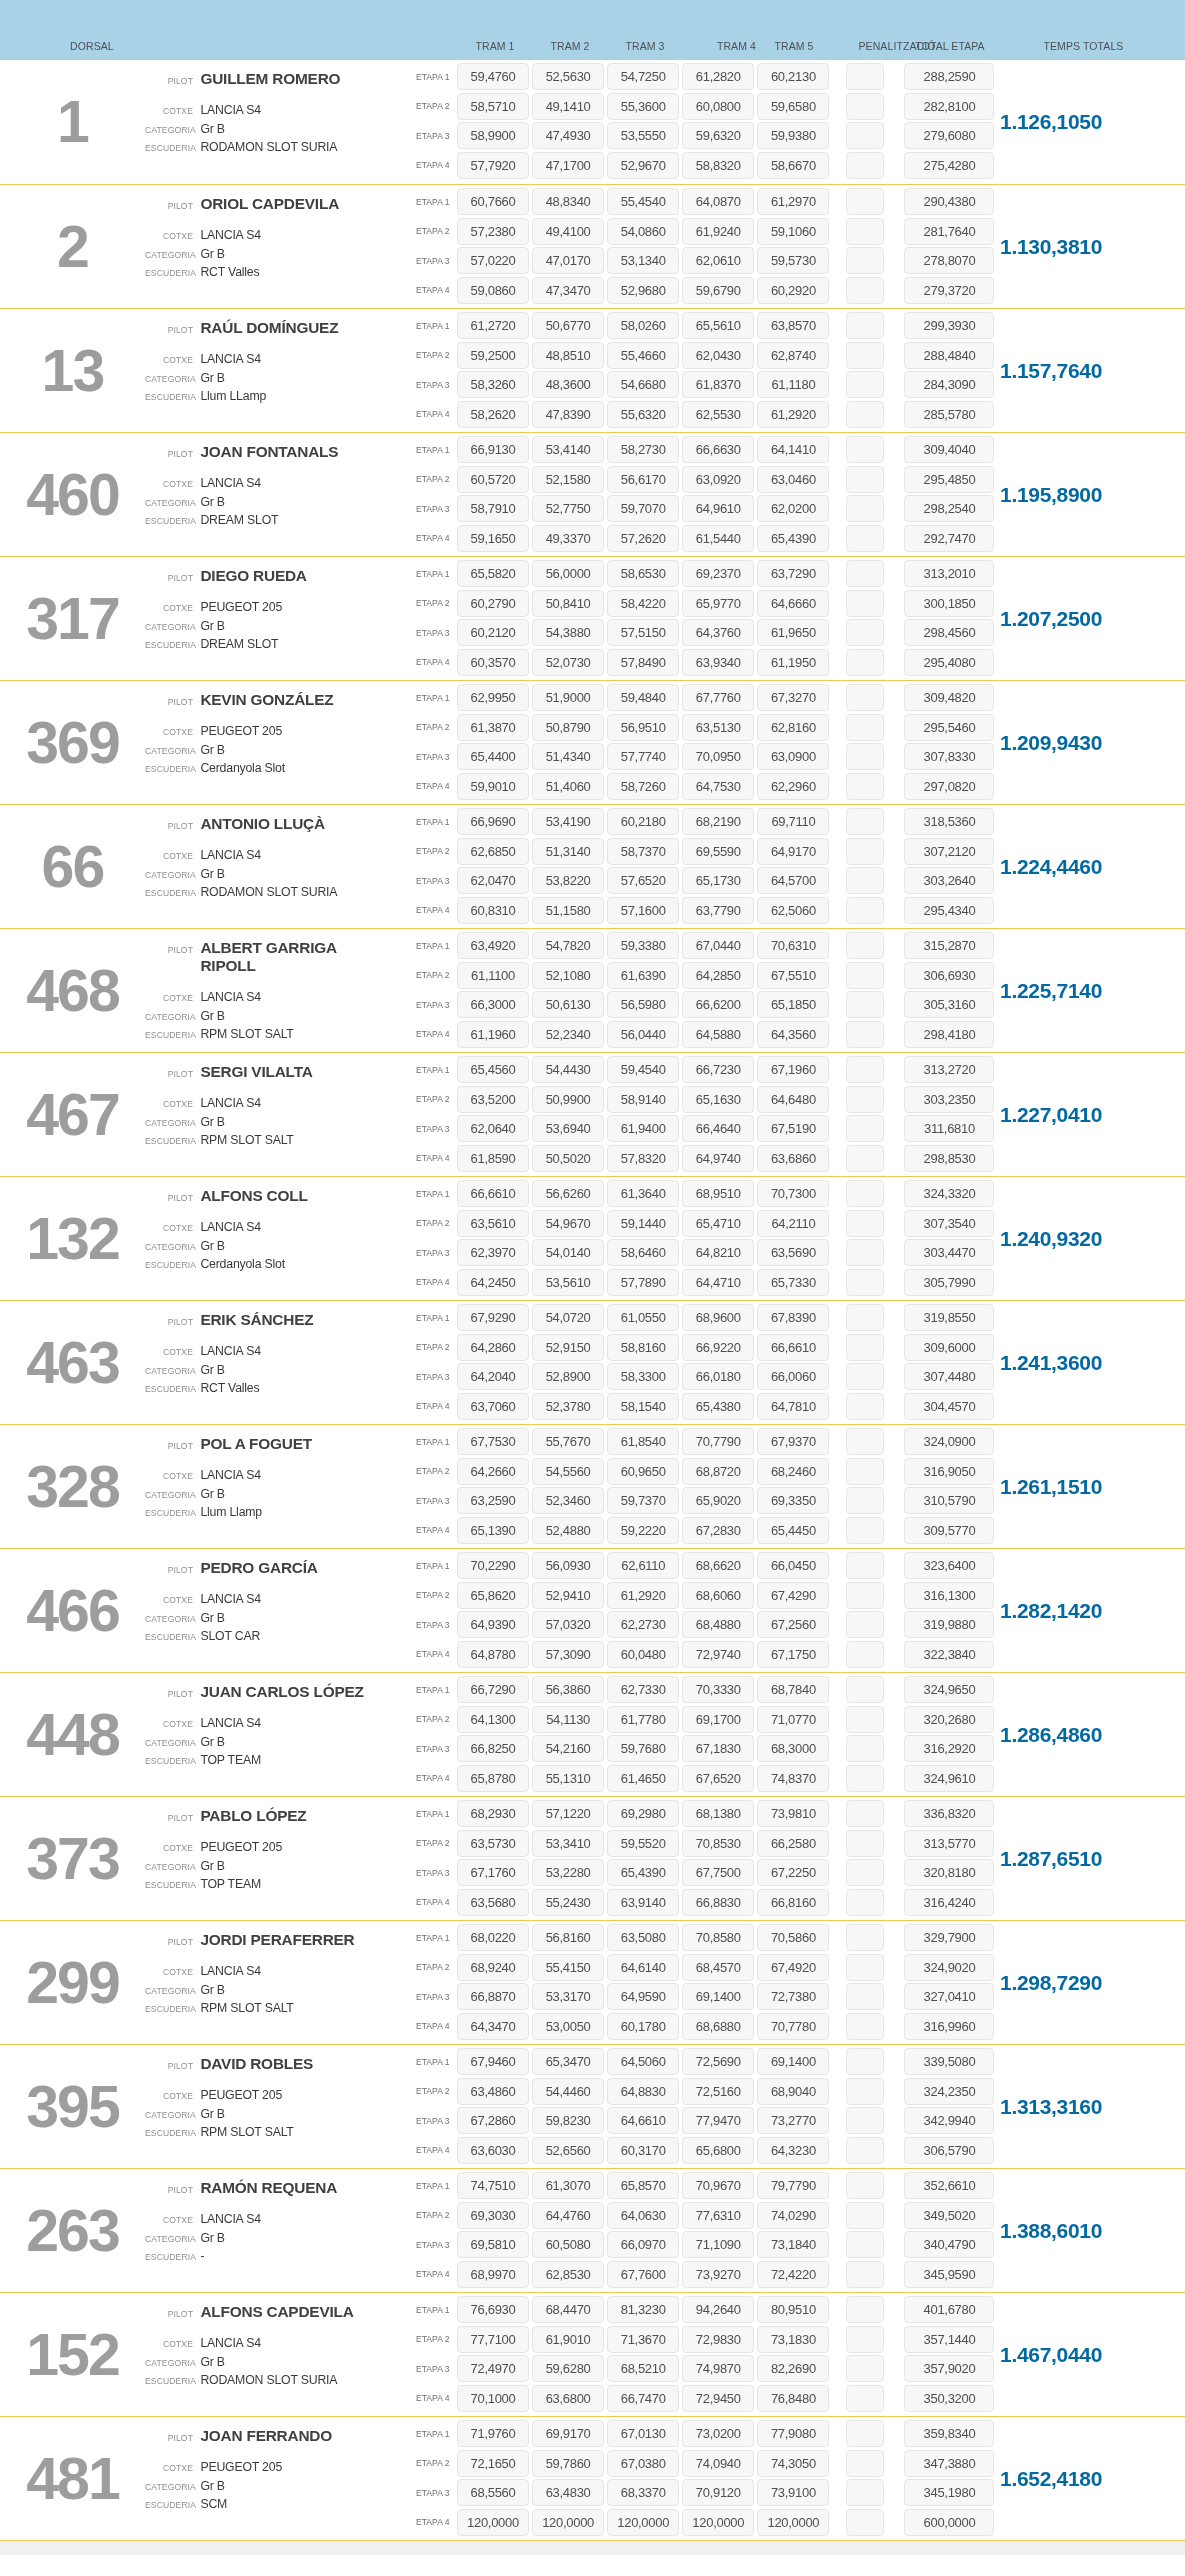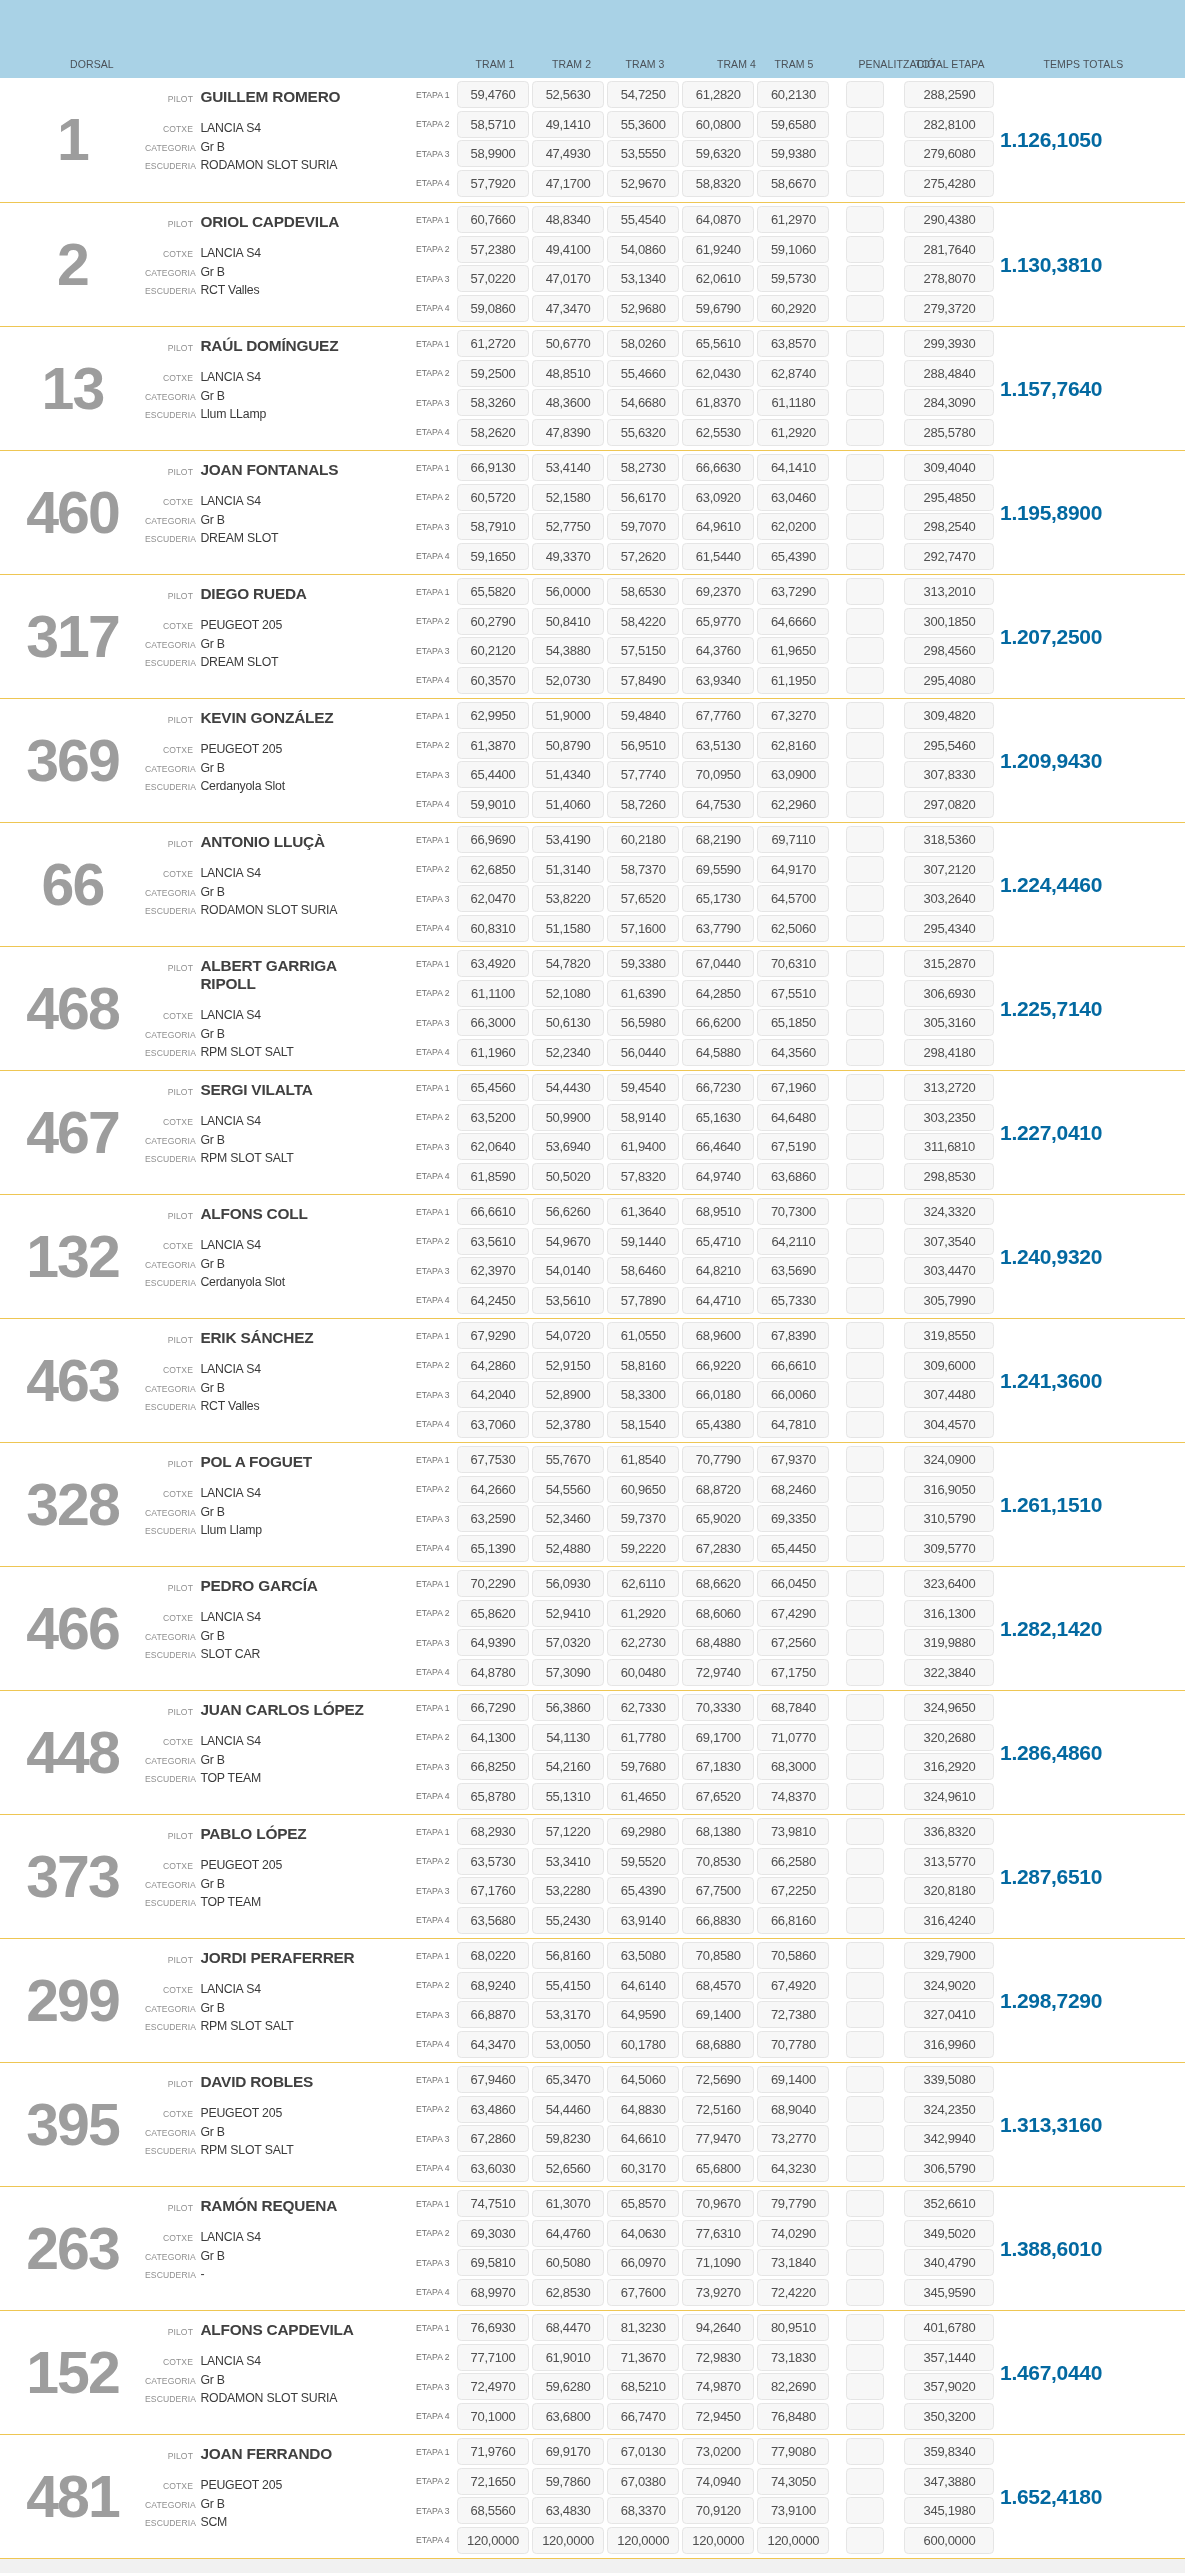--- a/index.html
+++ b/index.html
@@ -1,24 +1,24 @@
 <!DOCTYPE html>
 <html style="font-size:10px"><head>
 <meta charset="utf-8">
 <style>
   * { box-sizing: border-box; margin: 0; padding: 0; }
   html,body { width: 1186px; background: #ffffff; font-family: "Liberation Sans", sans-serif; }
   body { height: 2576px; overflow: hidden; }
 
   
-  .page-header { position: relative; height: 78px; background: #a9d2e6; }
+  .page-header { position: relative; height: 60px; background: #a9d2e6; }
   .page-header .hcol { position: absolute; bottom: 8px; font-size: 10.5px; color: #4b5158; letter-spacing: 0.1px; }
   .h-dorsal { left: 70px; }
   .h-tram1 { left: 459px;  width: 72px; text-align: center; }
-  .h-tram2 { left: 552px;  width: 72px; text-align: left; }
+  .h-tram2 { left: 534px;  width: 72px; text-align: center; }
   .h-tram3 { left: 609px;  width: 72px; text-align: center; }
   .h-tram4 { left: 684px; width: 72px; text-align: right; }
   .h-tram5 { left: 758px; width: 72px; text-align: center; }
   .h-pen   { left: 856px; width: 82px; text-align: center; }
   .h-total { left: 905px; width: 90px; text-align: center; }
   .h-temps { left: 1000px; width: 167px; text-align: center; }
 
   
   .block { position: relative; height: 124px; border-top: 1.2px solid #eec653; }
   .block:first-child { border-top: none; }

